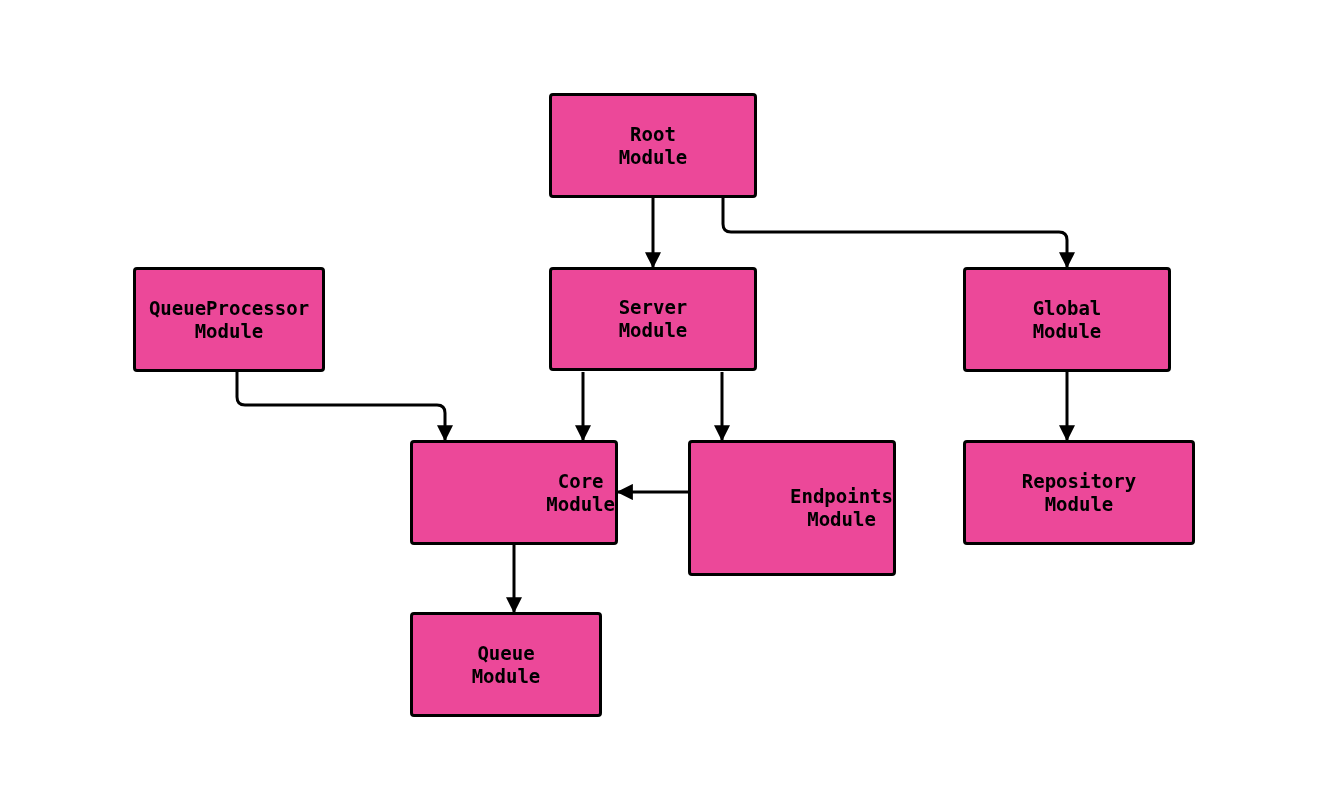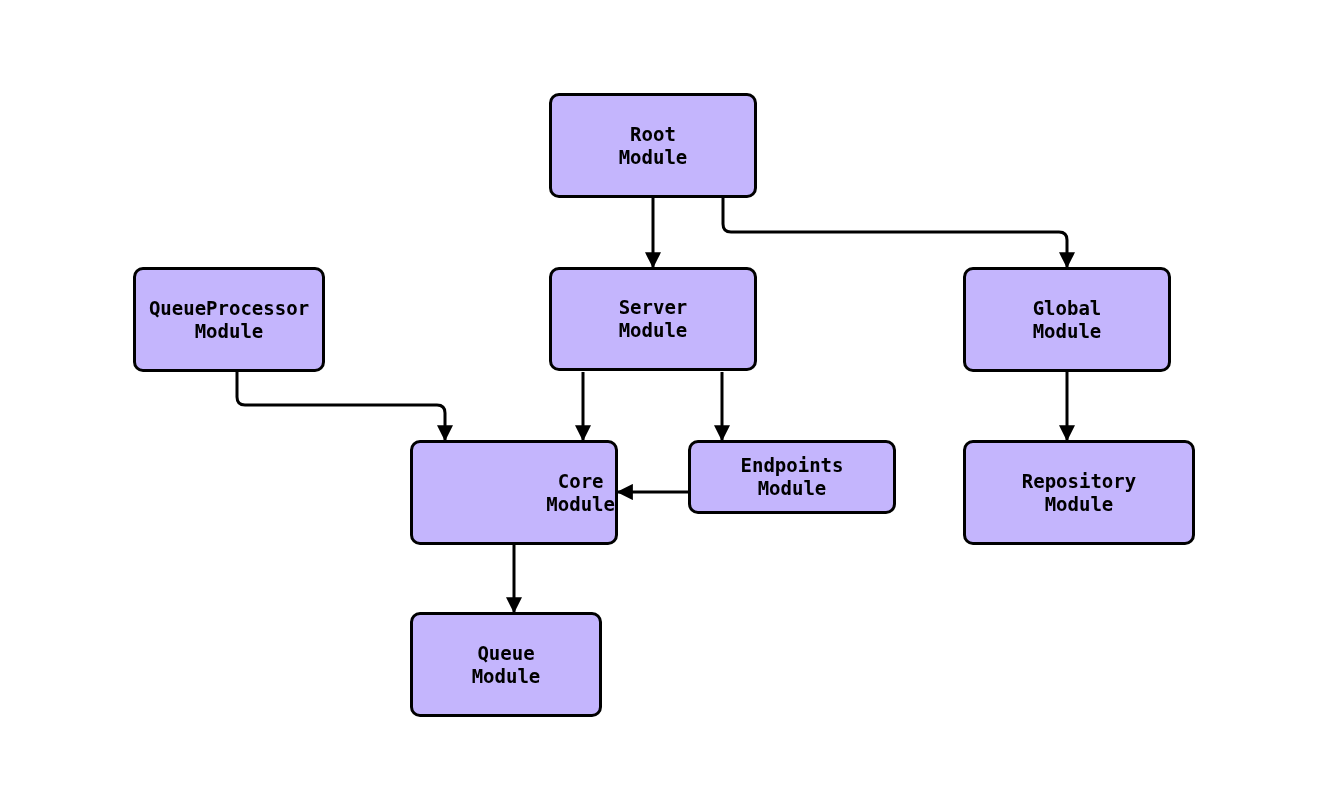--- a/index.html
+++ b/index.html
@@ -24,22 +24,22 @@
   }
   svg.edges-layer path.edge {
     fill: none;
     stroke: #000000;
     stroke-width: 3;
   }
   .node {
     position: absolute;
     box-sizing: border-box;
     border: 3px solid #000000;
-    border-radius: 10px;
-    background: #c4b5fd;
+    border-radius: 4px;
+    background: #ec4899;
     display: flex;
     align-items: center;
     justify-content: center;
   }
   .node .node-label {
     font-family: "DejaVu Sans Mono", monospace;
     font-weight: bold;
     font-size: 19px;
     line-height: 23px;
     color: #000000;
@@ -82,21 +82,21 @@
 Module</div>
       </div>
       <div class="node" style="left: 963px; top: 267px; width: 208px; height: 105px;">
         <div class="node-label">Global
 Module</div>
       </div>
       <div class="node" style="left: 410px; top: 440px; width: 208px; height: 105px; justify-content: flex-end;">
         <div class="node-label">Core
 Module</div>
       </div>
-      <div class="node" style="left: 688px; top: 440px; width: 208px; height: 74px;">
+      <div class="node" style="left: 688px; top: 440px; width: 208px; height: 136px; justify-content: flex-end;">
         <div class="node-label">Endpoints
 Module</div>
       </div>
       <div class="node" style="left: 963px; top: 440px; width: 232px; height: 105px;">
         <div class="node-label">Repository
 Module</div>
       </div>
       <div class="node" style="left: 410px; top: 612px; width: 192px; height: 105px;">
         <div class="node-label">Queue
 Module</div>

